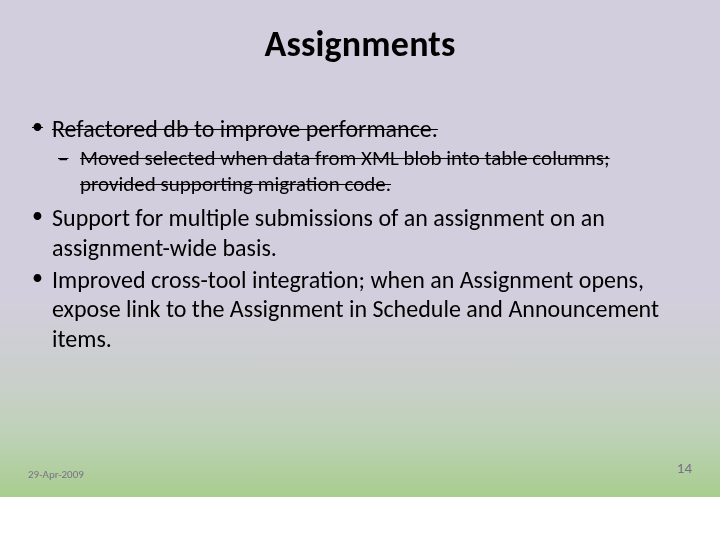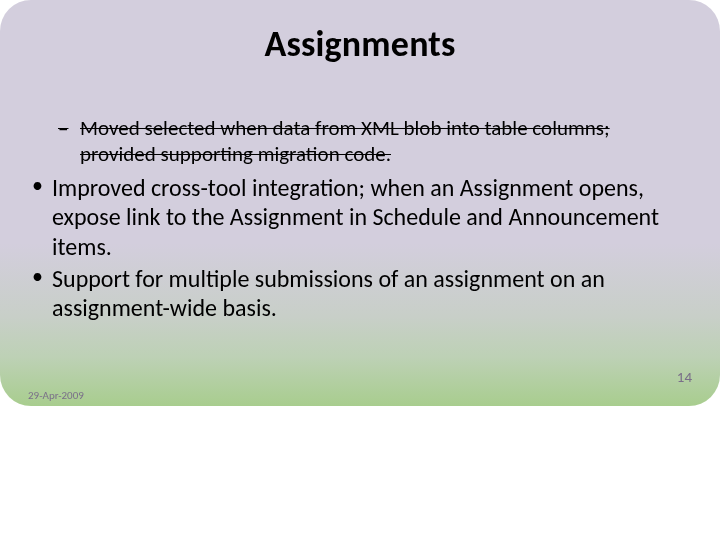--- a/index.html
+++ b/index.html
@@ -5,30 +5,29 @@
   html, body {
     margin: 0;
     padding: 0;
     width: 720px;
     height: 540px;
     overflow: hidden;
     font-family: Calibri, "Segoe UI", Arial, sans-serif;
   }
   .slide {
     width: 720px;
-    height: 406px;
+    height: 497px;
     position: relative;
     background: linear-gradient(to bottom,
       #d3cedd 0%,
       #d3cedd 60%,
       #c8cfc8 78%,
       #bdd1b5 88%,
       #a8cd8e 100%);
     box-sizing: border-box;
-    border-radius: 31px;
   }
   .title {
     position: absolute;
     top: 22px;
     left: 0;
     width: 100%;
     text-align: center;
     font-size: 36px;
     font-weight: 700;
     color: #000;
@@ -74,44 +73,45 @@
     top: 0;
     font-size: 21px;
   }
   .strike, .strike::before {
     text-decoration: line-through;
     text-decoration-thickness: 1px;
   }
   .footer-left {
     position: absolute;
     left: 28px;
-    bottom: 4px;
+    bottom: 16px;
     font-size: 11px;
     color: #7a6f89;
   }
   .footer-right {
     position: absolute;
     right: 28px;
     bottom: 20px;
     font-size: 15px;
     color: #7a6f89;
   }
 </style>
 </head>
 <body>
 
 <div class="slide">
 
   <div class="title">Assignments</div>
 
   <div class="body">
     <ul>
+      <li class="b1 strike">Refactored db to improve performance.</li>
       <li class="b2 strike">Moved selected when data from XML blob into table columns; provided supporting migration code.</li>
+      <li class="b1">Support for multiple submissions of an assignment on an assignment-wide basis.</li>
       <li class="b1">Improved cross-tool integration; when an Assignment opens, expose link to the Assignment in Schedule and Announcement items.</li>
-      <li class="b1">Support for multiple submissions of an assignment on an assignment-wide basis.</li>
     </ul>
   </div>
 
   <div class="footer-left">29-Apr-2009</div>
 
   <div class="footer-right">14</div>
 
 </div>
 
 </body></html>

